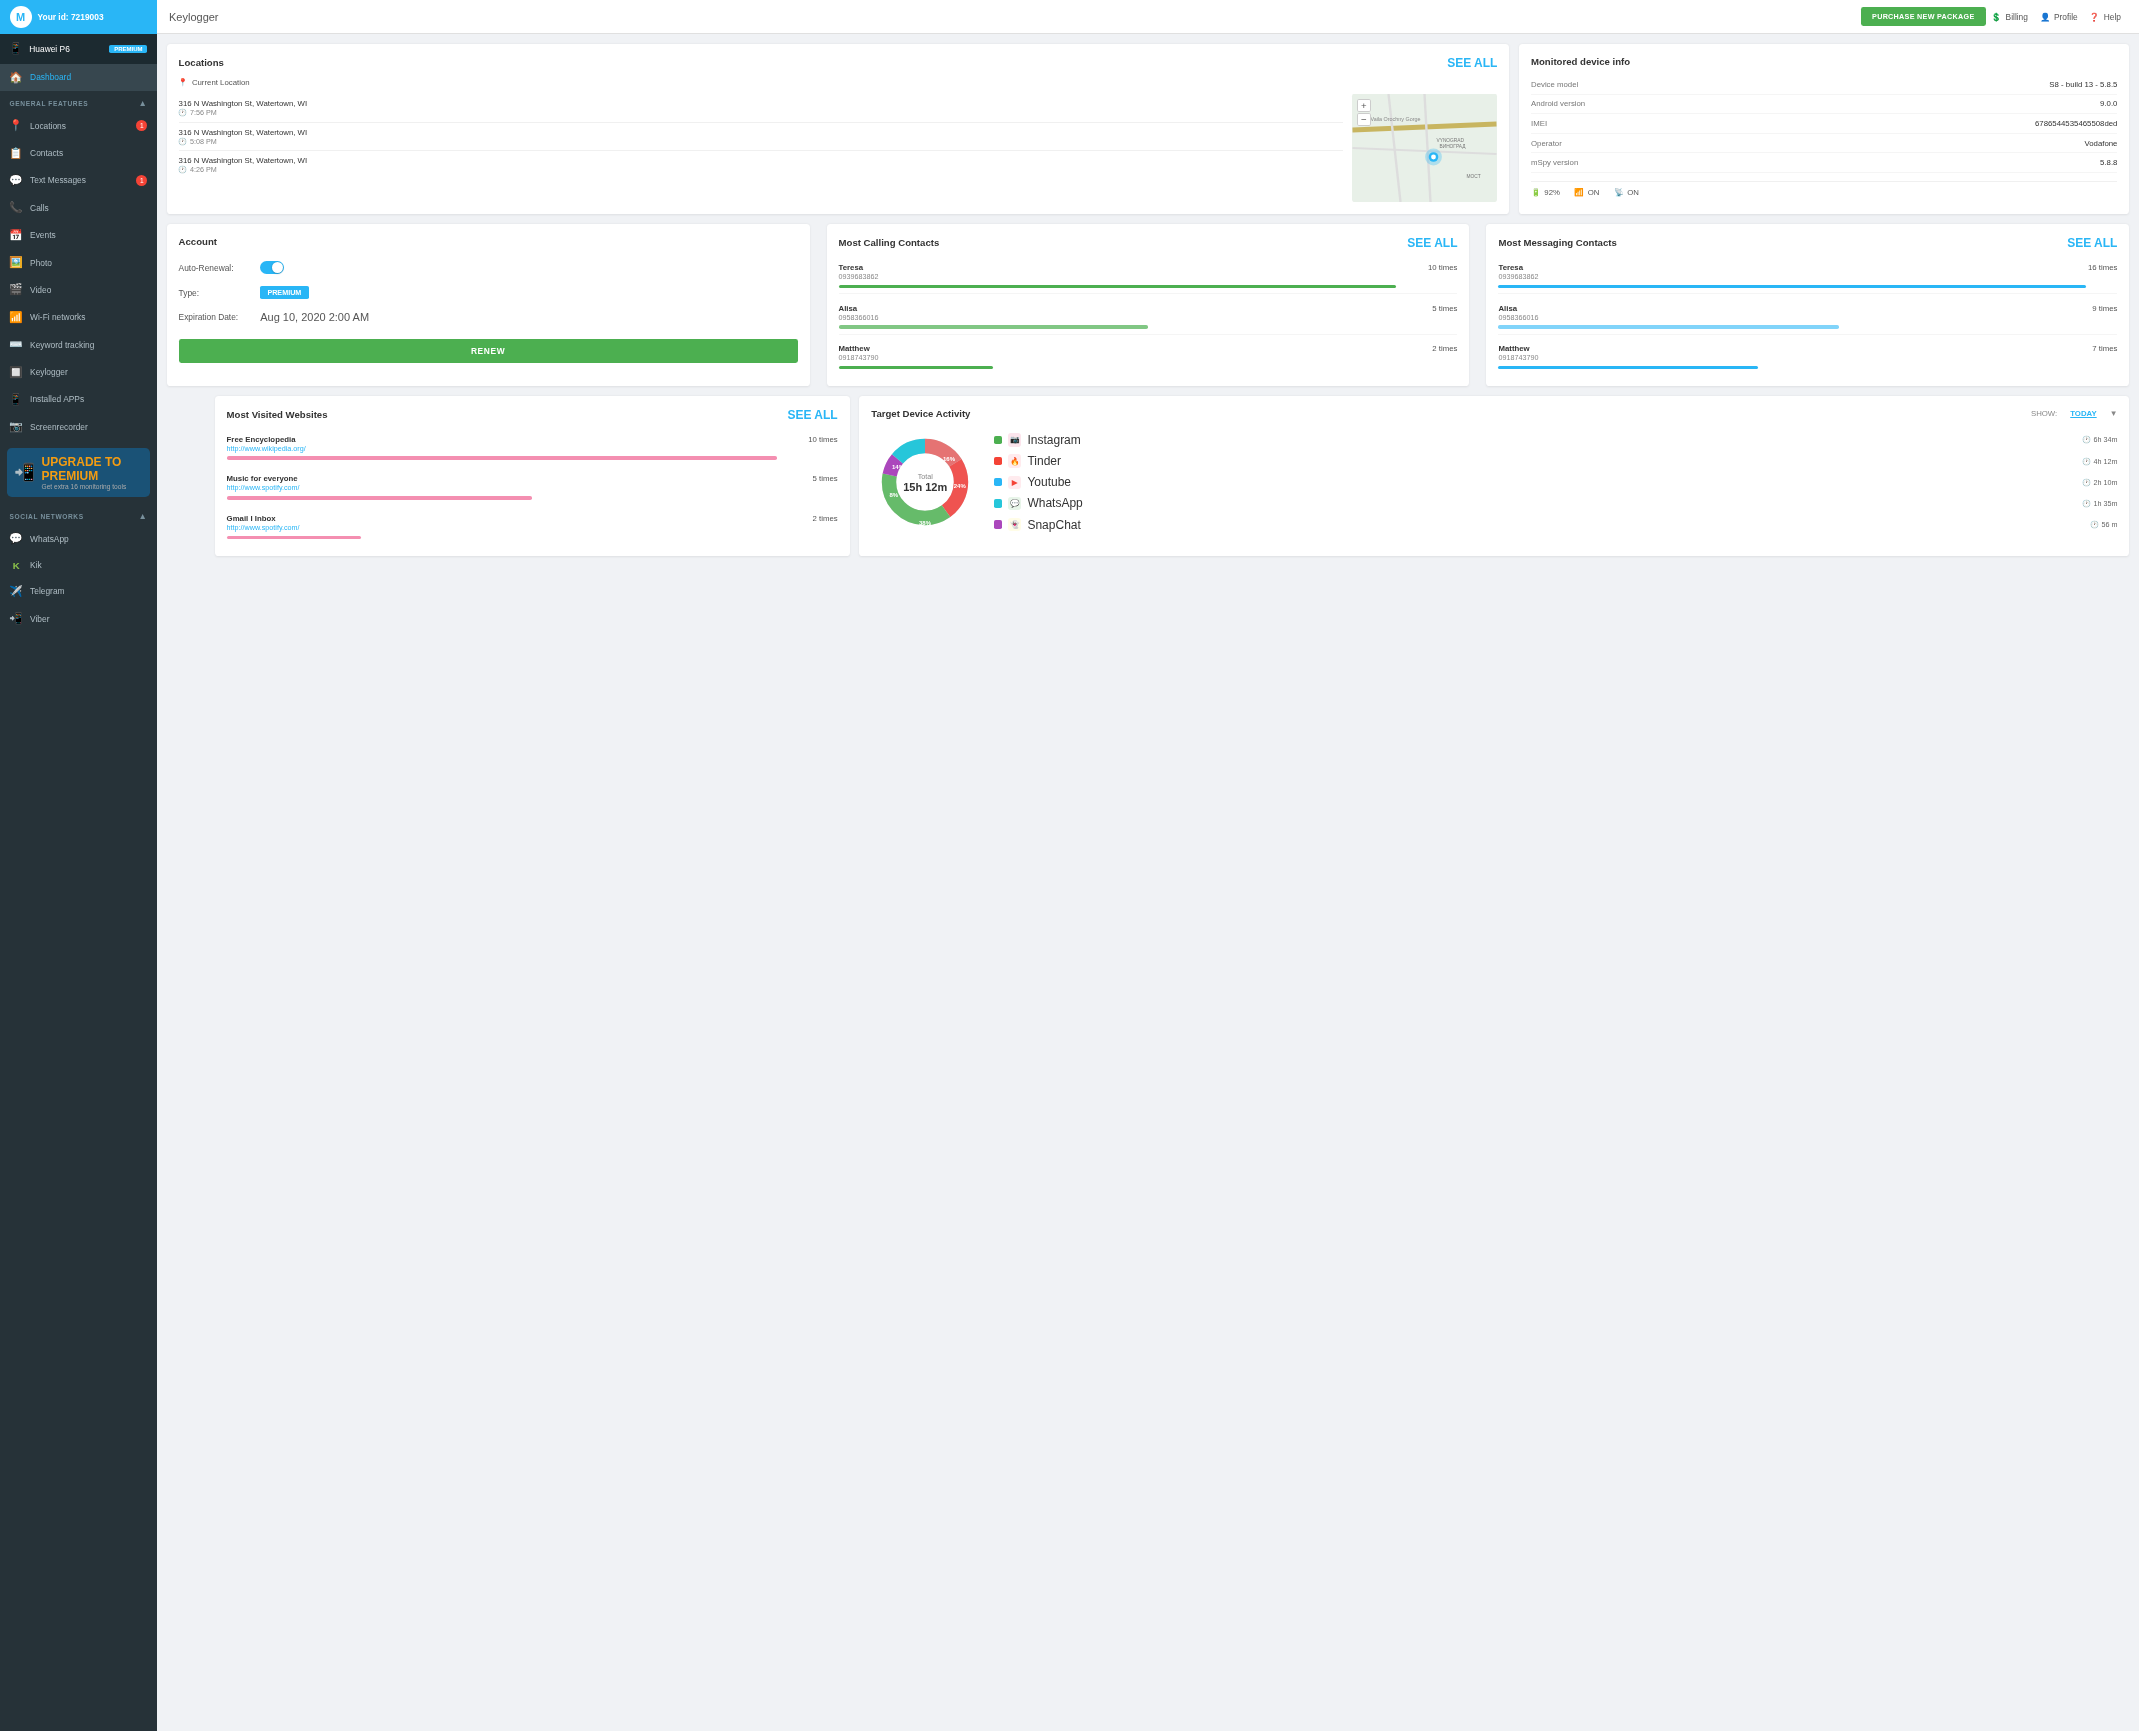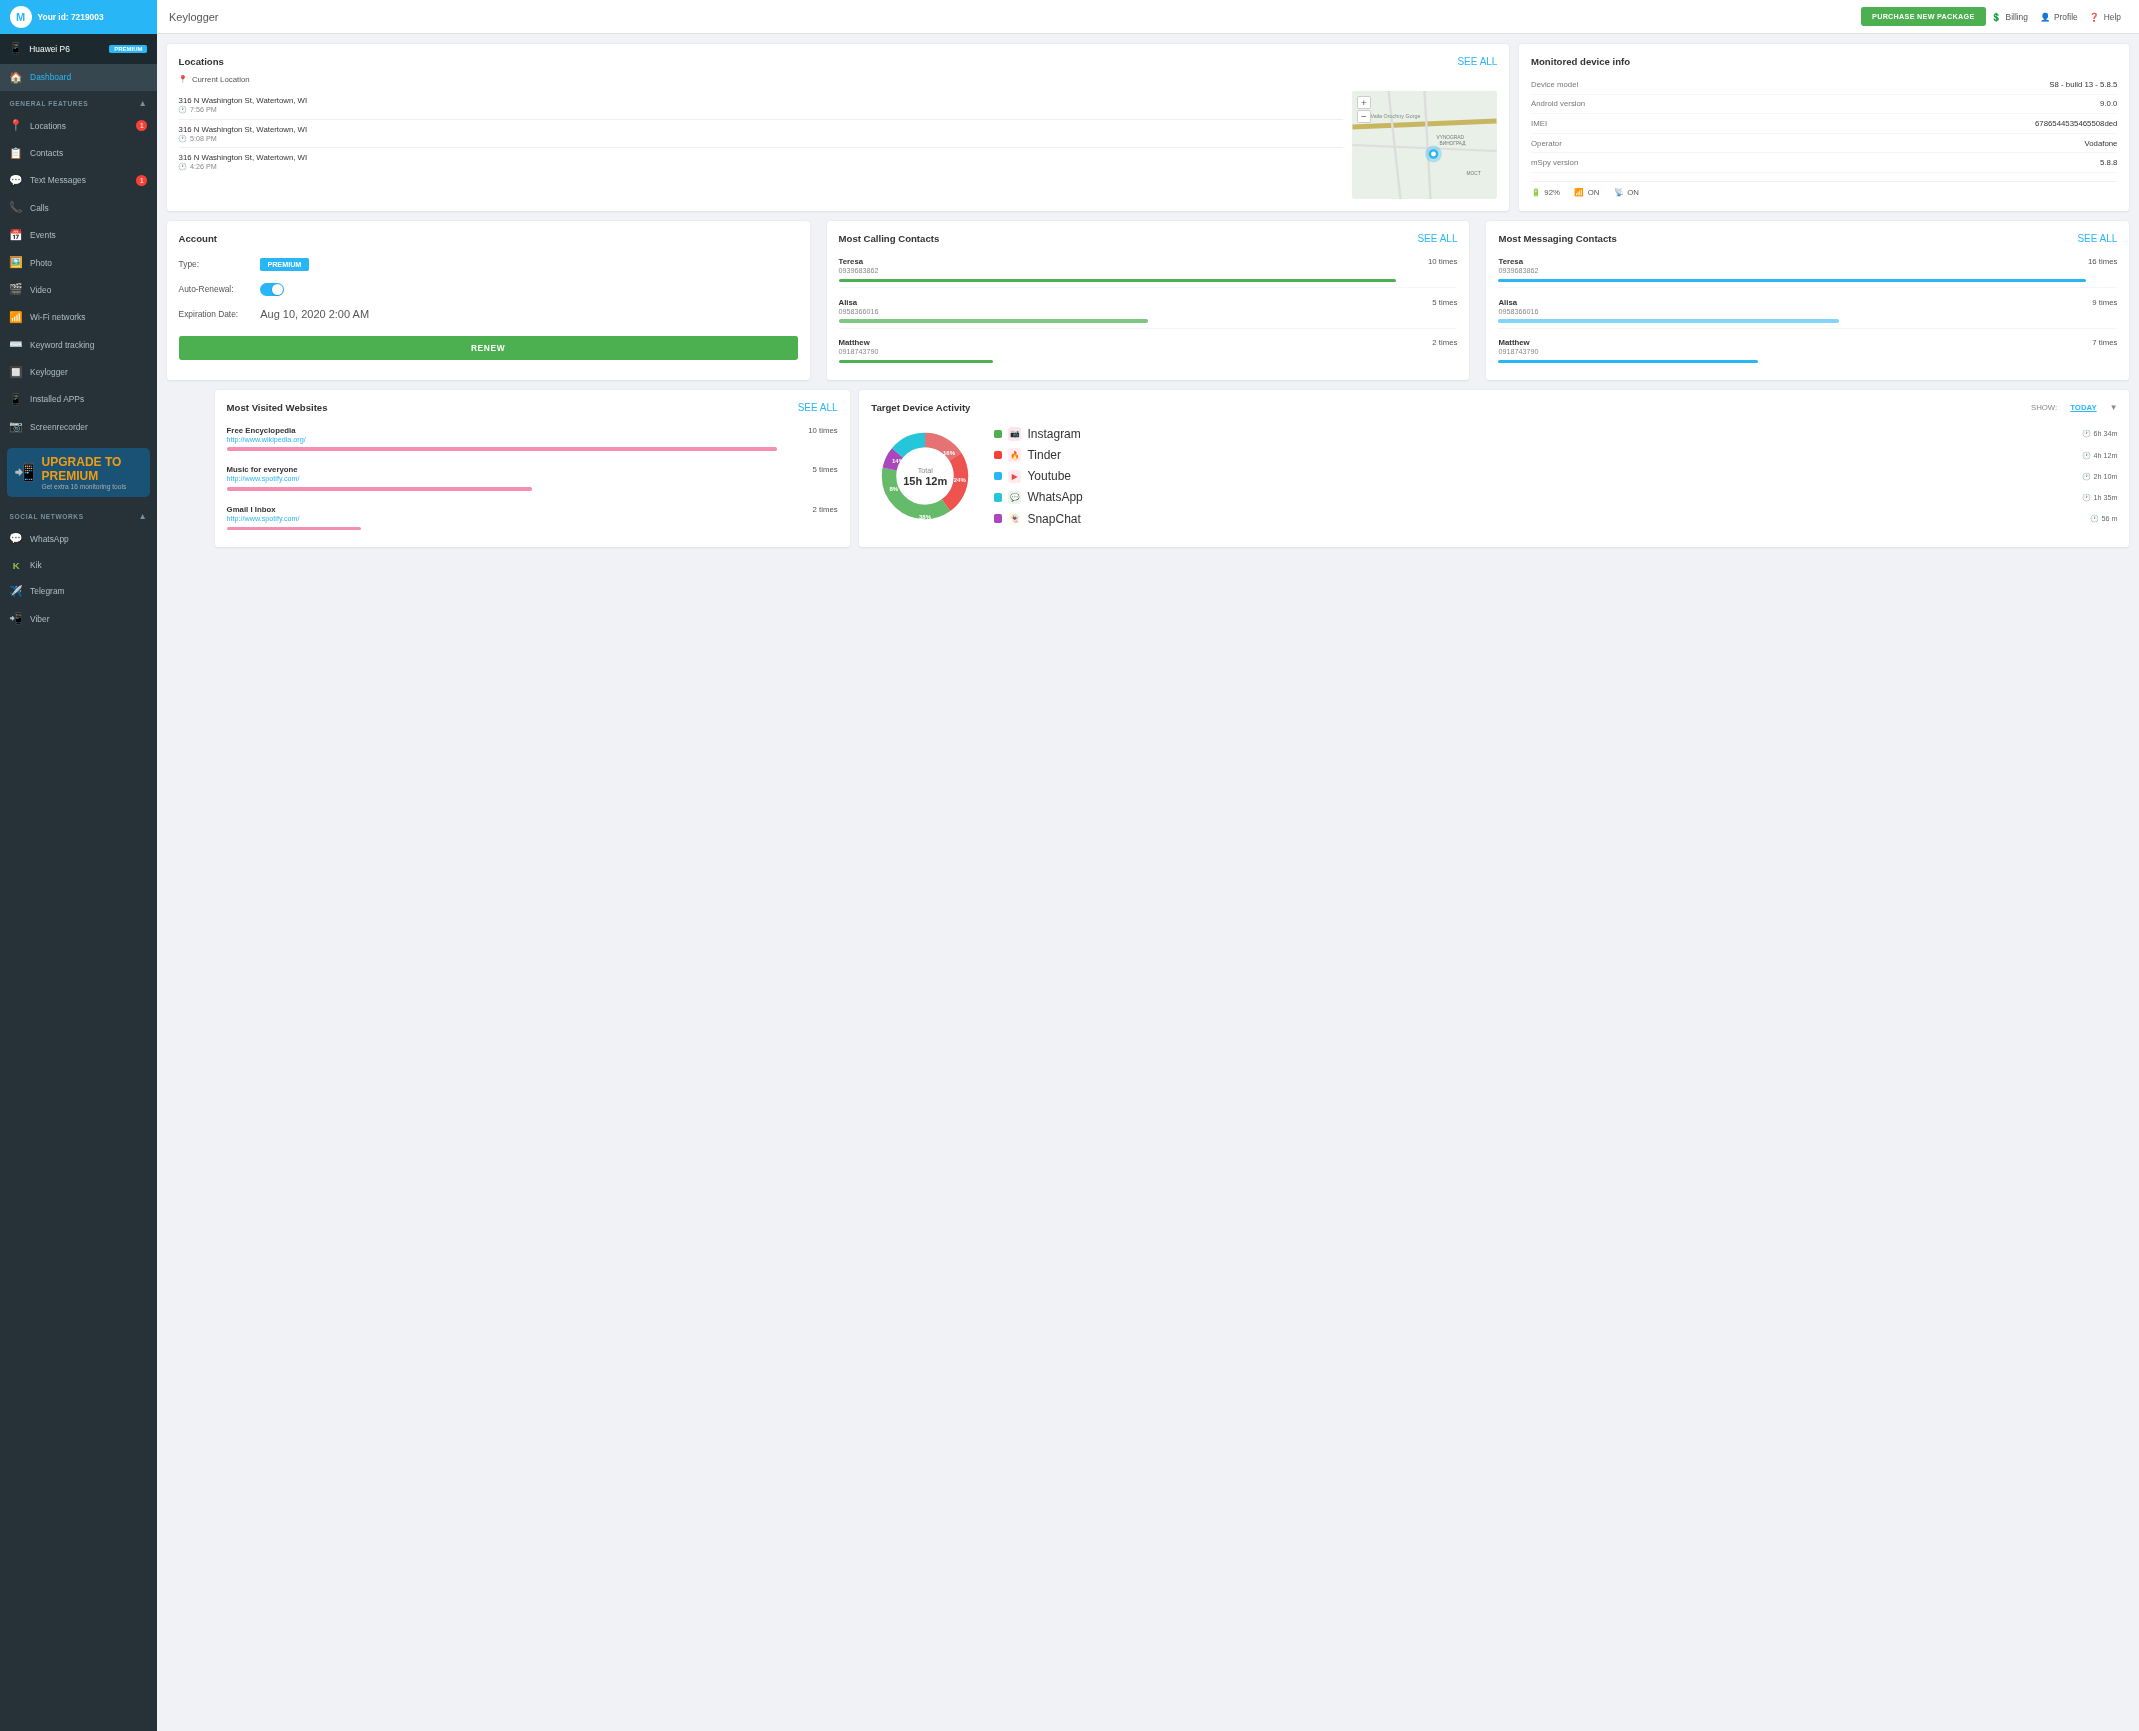--- a/index.html
+++ b/index.html
@@ -137,21 +137,21 @@
     .row-3 { display: grid; grid-template-columns: 2fr 1fr 1fr; gap: 9.6px; }
 
     
     .card-header {
       display: flex;
       justify-content: space-between;
       align-items: center;
       margin-bottom: 8.4px;
     }
     .card-title { font-size: 9.6px; font-weight: 600; color: #333; }
-    .see-all { color: #29b6f6; font-size: 10px; cursor: pointer; font-weight: 400; }
+    .see-all { color: #29b6f6; font-size: 12px; cursor: pointer; font-weight: 700; }
 
     
     .location-main { display: flex; gap: 9.6px; }
     .location-list { flex: 1; }
     .location-item { padding: 4.8px 0; border-bottom: 0.6px solid #f0f0f0; }
     .location-item:last-child { border-bottom: none; }
     .location-label { font-size: 7.8px; color: #333; font-weight: 500; }
     .location-time { font-size: 7.2px; color: #888; display: flex; align-items: center; gap: 2.4px; }
     .location-current {
       display: flex; align-items: center; gap: 3.6px;
@@ -568,26 +568,26 @@
       </div>
     </div>
 
     <div style="display:grid; grid-template-columns:1fr 1fr 1fr; gap:17px;">
 
       <div class="card">
         <div class="card-header">
           <span class="card-title">Account</span>
         </div>
         <div class="account-row">
+          <span class="account-label">Auto-Renewal:</span>
+          <div class="toggle"></div>
+        </div>
+        <div class="account-row">
           <span class="account-label">Type:</span>
           <span class="premium-tag">PREMIUM</span>
-        </div>
-        <div class="account-row">
-          <span class="account-label">Auto-Renewal:</span>
-          <div class="toggle"></div>
         </div>
         <div class="account-row">
           <span class="account-label">Expiration Date:</span>
           <span style="font-size:11px;color:#555;">Aug 10, 2020 2:00 AM</span>
         </div>
         <button class="renew-btn">RENEW</button>
       </div>
 
       <div class="card">
         <div class="card-header">

